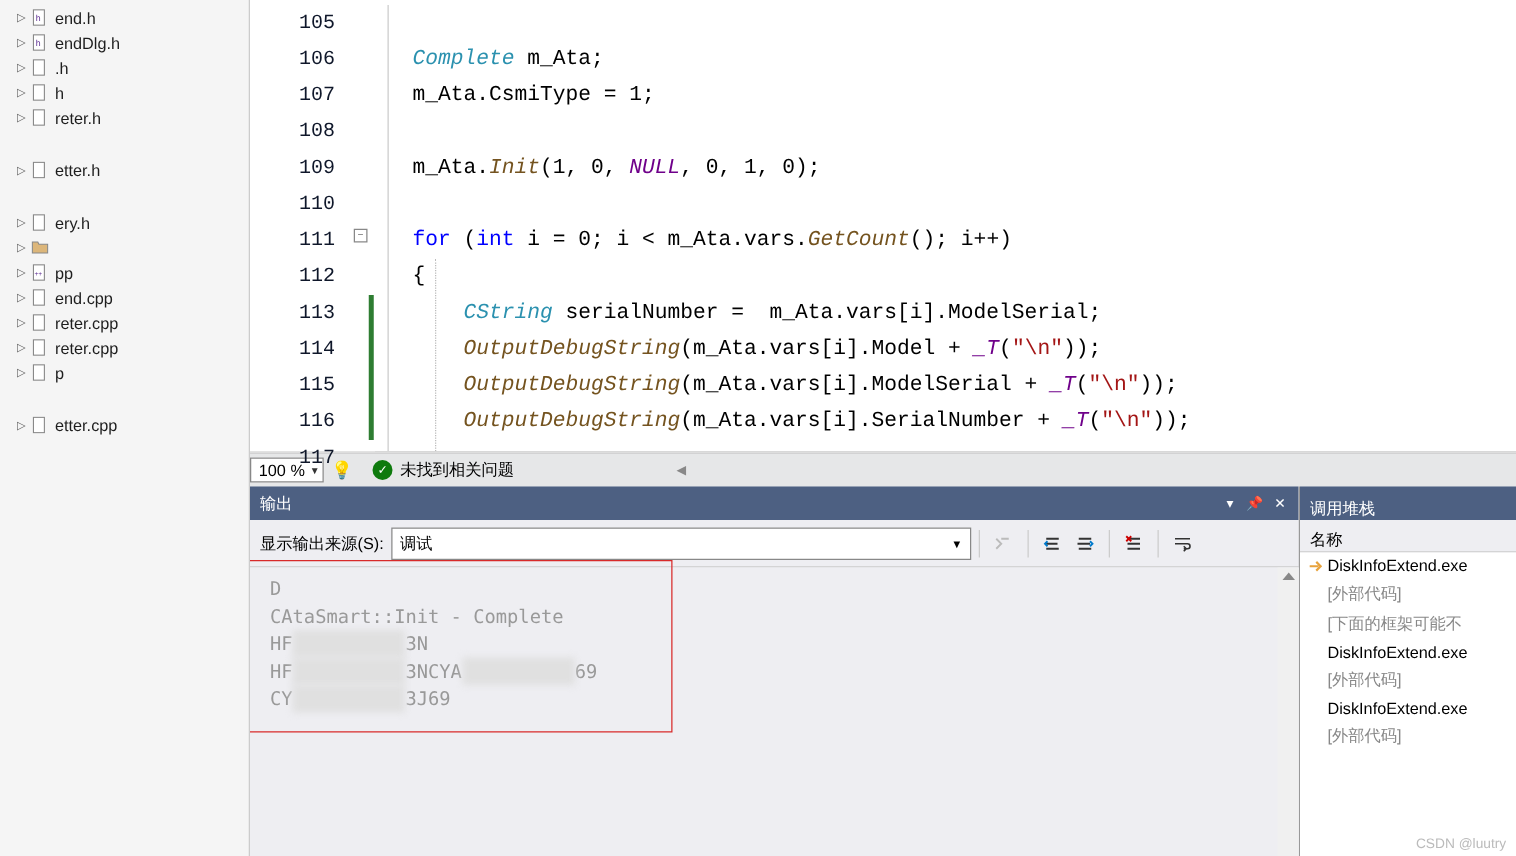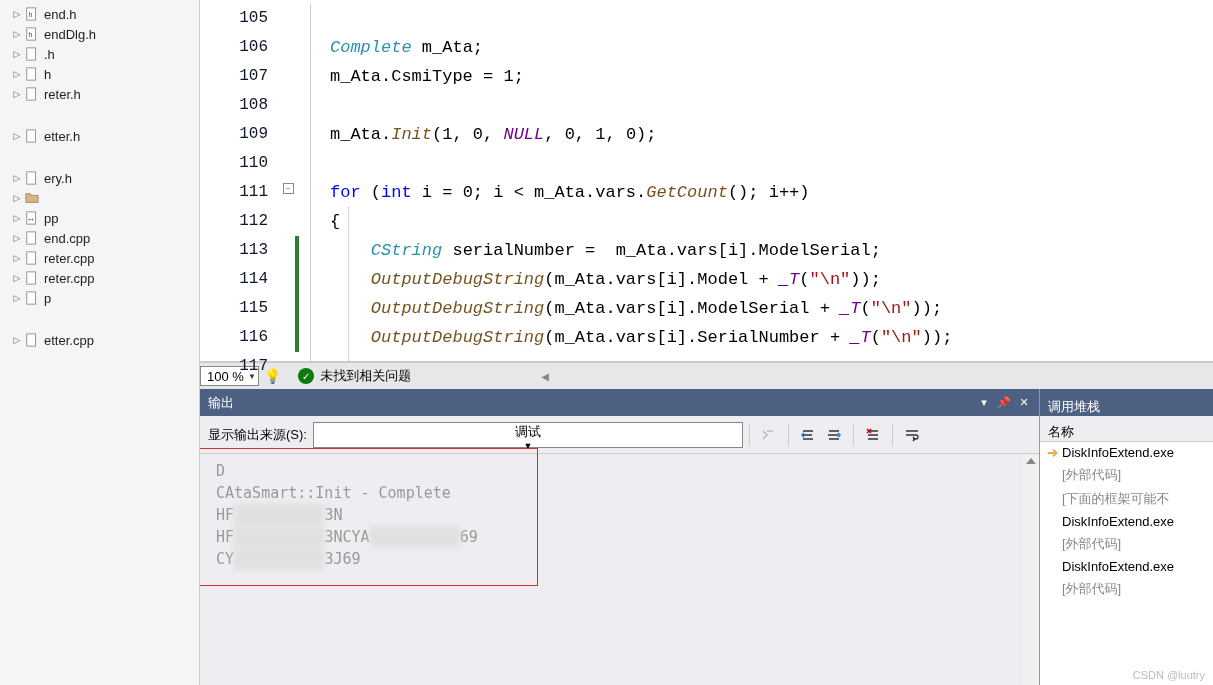--- a/index.html
+++ b/index.html
@@ -28,21 +28,21 @@
     .zoom-combo { display: flex; align-items: center; border: 1px solid #888; background: #fff; height: 20px; padding: 0 2px 0 6px; }
     .zoom-arrow { margin-left: 4px; font-size: 8px; color: #333; }
     .bulb-icon { margin: 0 6px; color: #b27dd6; font-size: 14px; }
     .check-icon { width: 16px; height: 16px; border-radius: 50%; background: #0e7a0d; color: #fff; display: inline-flex; align-items: center; justify-content: center; font-size: 10px; margin: 0 6px 0 10px; }
     .output-header { height: 27px; background: #4d6082; color: #fff; display: flex; align-items: center; padding: 0 8px; font-family: 'Segoe UI', sans-serif; font-size: 13px; }
     .output-title { flex: 1; }
     .output-btns { display: flex; gap: 6px; }
     .output-btn { width: 14px; height: 14px; display: flex; align-items: center; justify-content: center; cursor: pointer; font-size: 11px; }
     .output-toolbar { height: 38px; background: #eeeef2; border-bottom: 1px solid #ccc; display: flex; align-items: center; padding: 0 8px; font-family: 'Segoe UI', sans-serif; font-size: 13px; }
     .output-label { margin-right: 6px; }
-    .output-combo { width: 430px; height: 26px; border: 1px solid #888; background: #fff; display: flex; align-items: center; padding: 0 6px; flex-direction: column; }
+    .output-combo { width: 464px; height: 26px; border: 1px solid #888; background: #fff; display: flex; align-items: center; padding: 0 6px; }
     .output-combo-text { flex: 1; }
     .tb-sep { width: 1px; height: 22px; background: #ccc; margin: 0 6px; }
     .tb-icon { width: 22px; height: 22px; display: flex; align-items: center; justify-content: center; color: #555; cursor: pointer; margin: 0 2px; }
     .tb-icon.disabled { color: #bbb; }
     .output-body { flex: 1; background: #eeeef2; position: relative; font-family: Consolas, monospace; font-size: 15px; color: #999; padding: 6px 16px; line-height: 22px; }
     .output-line { white-space: pre; }
     .red-box { position: absolute; border: 1px solid #d82a2a; pointer-events: none; }
     .output-scroll { position: absolute; right: 0; top: 0; bottom: 0; width: 17px; background: #f0f0f0; }
     .scroll-tri { width: 0; height: 0; border-left: 5px solid transparent; border-right: 5px solid transparent; border-bottom: 6px solid #888; position: absolute; right: 3px; top: 4px; }
     .bottom-split { display: flex; flex: 1; overflow: hidden; }

